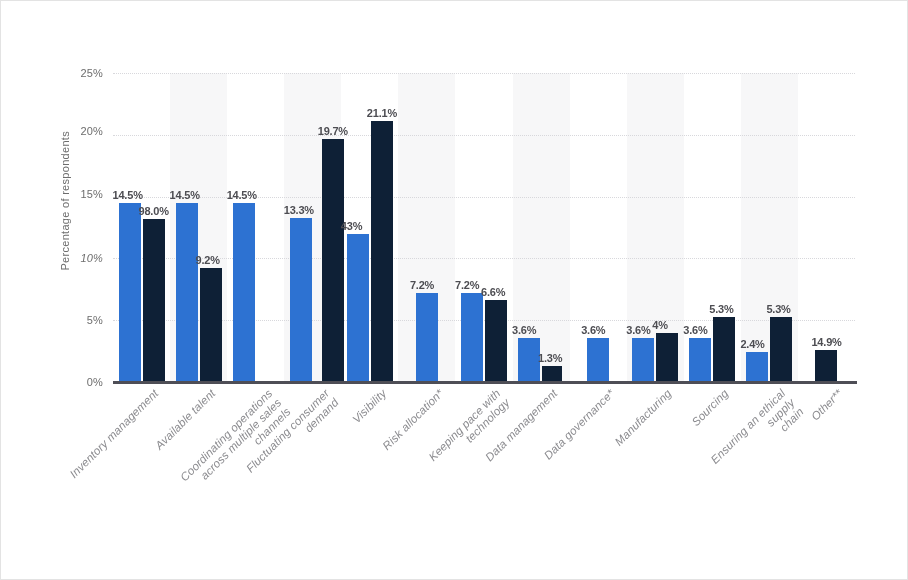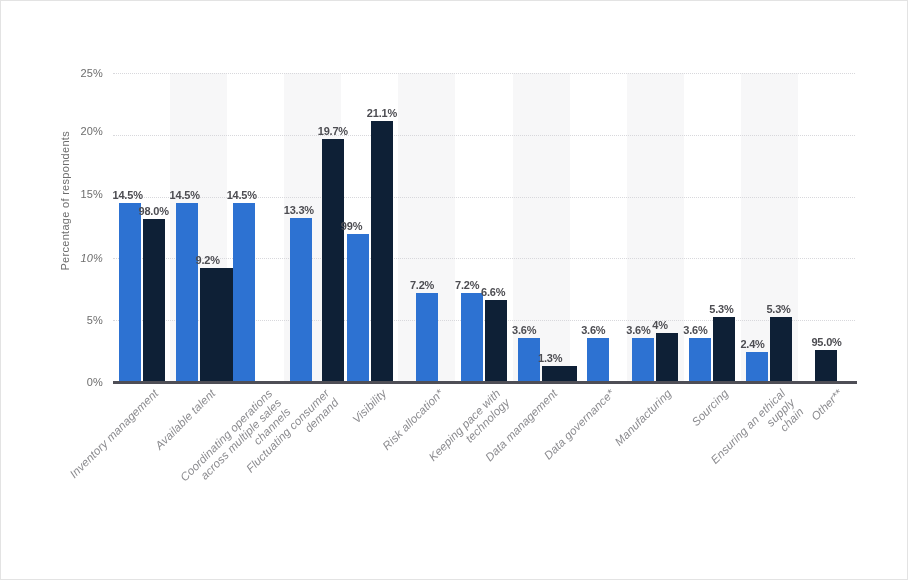--- a/index.html
+++ b/index.html
@@ -160,40 +160,40 @@
             <div class="barlabel s0">14.5%</div>
           </div>
           <div class="bar s1" style="left: 29.5385px; width: 22px; height: 163.152px;">
             <div class="barlabel s1">98.0%</div>
           </div>
         </div>
         <div class="group" style="left: 57.0769px; width: 57.0769px;">
           <div class="bar s0" style="left: 5.53846px; width: 22px; height: 179.22px;">
             <div class="barlabel s0">14.5%</div>
           </div>
-          <div class="bar s1" style="left: 29.5385px; width: 22px; height: 113.712px; padding-left: 30px;">
+          <div class="bar s1" style="left: 29.5385px; width: 22px; height: 113.712px;">
             <div class="barlabel s1">9.2%</div>
           </div>
         </div>
         <div class="group" style="left: 114.154px; width: 57.0769px;">
           <div class="bar s0" style="left: 5.53846px; width: 22px; height: 179.22px;">
             <div class="barlabel s0">14.5%</div>
           </div>
         </div>
         <div class="group" style="left: 171.231px; width: 57.0769px;">
           <div class="bar s0" style="left: 5.53846px; width: 22px; height: 164.388px;">
             <div class="barlabel s0">13.3%</div>
           </div>
           <div class="bar s1" style="left: 29.5385px; width: 22px; height: 243.492px; margin-left: 8px;">
             <div class="barlabel s1">19.7%</div>
           </div>
         </div>
         <div class="group" style="left: 228.308px; width: 57.0769px;">
           <div class="bar s0" style="left: 5.53846px; width: 22px; height: 148.32px;">
-            <div class="barlabel s0">99%</div>
+            <div class="barlabel s0">43%</div>
           </div>
           <div class="bar s1" style="left: 29.5385px; width: 22px; height: 260.796px;">
             <div class="barlabel s1">21.1%</div>
           </div>
         </div>
         <div class="group" style="left: 285.385px; width: 57.0769px;">
           <div class="bar s0" style="left: 17.5385px; width: 22px; height: 88.992px;">
             <div class="barlabel s0">7.2%</div>
           </div>
         </div>
@@ -202,21 +202,21 @@
             <div class="barlabel s0">7.2%</div>
           </div>
           <div class="bar s1" style="left: 29.5385px; width: 22px; height: 81.576px;">
             <div class="barlabel s1">6.6%</div>
           </div>
         </div>
         <div class="group" style="left: 399.538px; width: 57.0769px;">
           <div class="bar s0" style="left: 5.53846px; width: 22px; height: 44.496px;">
             <div class="barlabel s0">3.6%</div>
           </div>
-          <div class="bar s1" style="left: 29.5385px; width: 35px; height: 16.068px;">
+          <div class="bar s1" style="left: 29.5385px; width: 20px; height: 16.068px;">
             <div class="barlabel s1">1.3%</div>
           </div>
         </div>
         <div class="group" style="left: 456.615px; width: 57.0769px;">
           <div class="bar s0" style="left: 17.5385px; width: 22px; height: 44.496px;">
             <div class="barlabel s0">3.6%</div>
           </div>
         </div>
         <div class="group" style="left: 513.692px; width: 57.0769px;">
           <div class="bar s0" style="left: 5.53846px; width: 22px; height: 44.496px;">
@@ -237,21 +237,21 @@
         <div class="group" style="left: 627.846px; width: 57.0769px;">
           <div class="bar s0" style="left: 5.53846px; width: 22px; height: 29.664px;">
             <div class="barlabel s0">2.4%</div>
           </div>
           <div class="bar s1" style="left: 29.5385px; width: 22px; height: 65.508px;">
             <div class="barlabel s1">5.3%</div>
           </div>
         </div>
         <div class="group" style="left: 684.923px; width: 57.0769px;">
           <div class="bar s1" style="left: 17.5385px; width: 22px; height: 32.136px;">
-            <div class="barlabel s1">95.0%</div>
+            <div class="barlabel s1">14.9%</div>
           </div>
         </div>
       </div>
   </div>
 
   <div id="baseline"></div>
   <div id="xlabels">
       <div class="xtick" style="left: 150.538px;">Inventory management</div>
       <div class="xtick" style="left: 207.615px;">Available talent</div>
       <div class="xtick" style="left: 264.692px;">Coordinating operations

